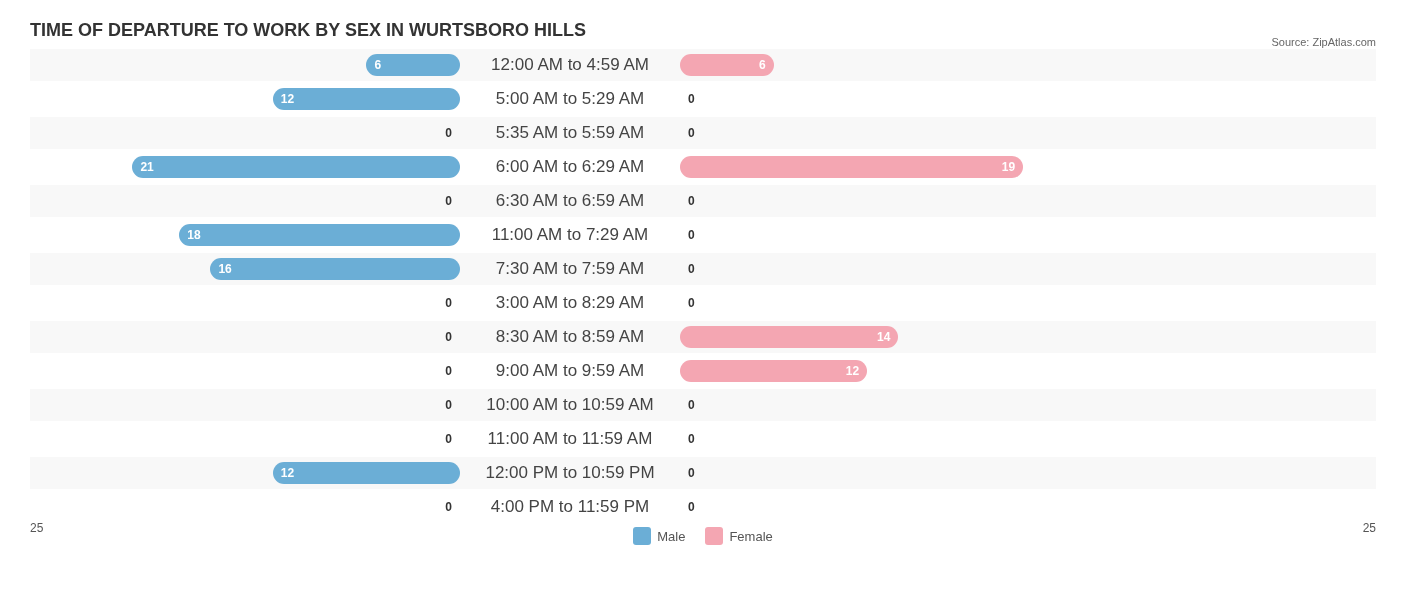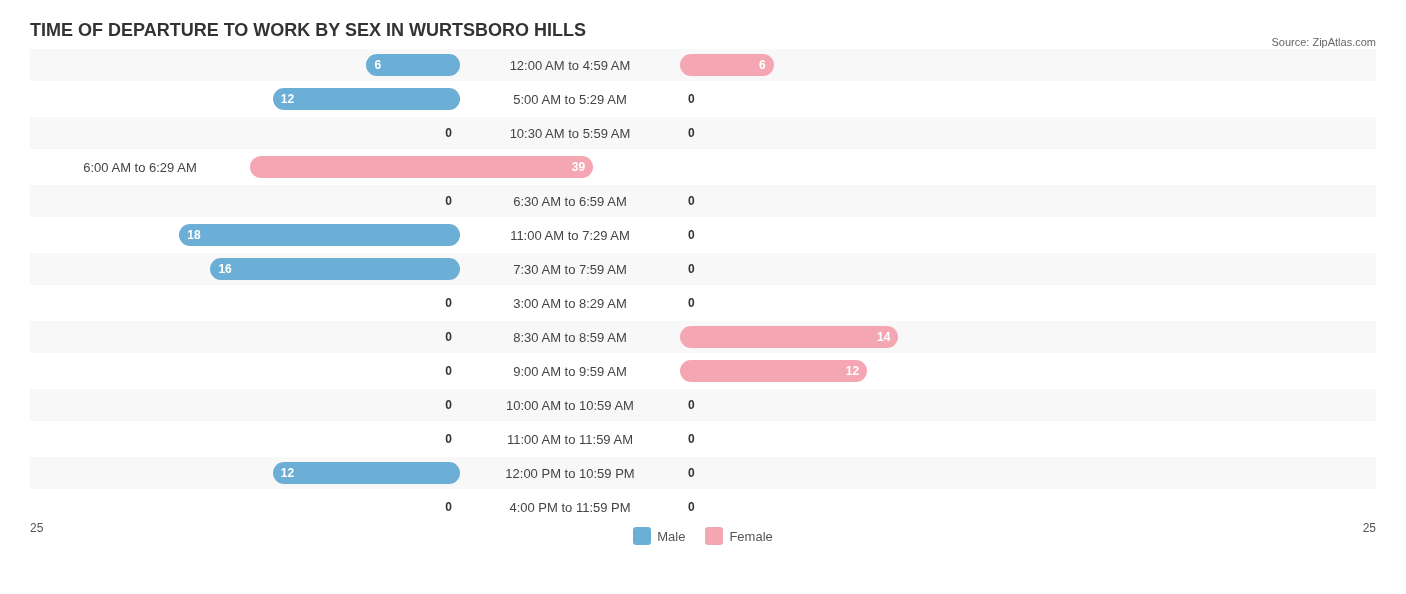--- a/index.html
+++ b/index.html
@@ -59,21 +59,21 @@
       width: 430px;
       display: flex;
       align-items: center;
       justify-content: flex-start;
       position: relative;
       height: 100%;
     }
     .label-center {
       width: 220px;
       text-align: center;
-      font-size: 13px;
+      font-size: 17px;
       color: #444;
       flex-shrink: 0;
       padding: 0 5px;
     }
     .bar-blue {
       height: 22px;
       background: #6baed6;
       border-radius: 11px;
       display: flex;
       align-items: center;
@@ -162,30 +162,35 @@
         </div>
         <div class="label-center">5:00 AM to 5:29 AM</div>
         <div class="right-bar-area">
           <span class="zero-val" style="margin-left: 8px;">0</span>
         </div>
       </div>
       <div class="row">
         <div class="left-bar-area">
           <span class="zero-val" style="margin-right: 8px;">0</span>
         </div>
-        <div class="label-center">10:30 AM to 5:59 AM</div>
-        <div class="right-bar-area">
-          <span class="zero-val" style="margin-left: 8px;">0</span>
-        </div>
-      </div>
-      <div class="row">
+        <div class="label-center">5:35 AM to 5:59 AM</div>
+        <div class="right-bar-area">
+          <span class="zero-val" style="margin-left: 8px;">0</span>
+        </div>
+      </div>
+      <div class="row">
+        <div class="left-bar-area">
+          <div class="bar-blue" style="width: 327.6px; position: relative;">
+            <span class="bar-value-inside-left">21</span>
+          </div>
+        </div>
         <div class="label-center">6:00 AM to 6:29 AM</div>
         <div class="right-bar-area">
           <div class="bar-pink" style="width: 343.2px; position: relative;">
-            <span class="bar-value-inside-right">39</span>
+            <span class="bar-value-inside-right">19</span>
           </div>
         </div>
       </div>
       <div class="row">
         <div class="left-bar-area">
           <span class="zero-val" style="margin-right: 8px;">0</span>
         </div>
         <div class="label-center">6:30 AM to 6:59 AM</div>
         <div class="right-bar-area">
           <span class="zero-val" style="margin-left: 8px;">0</span>

